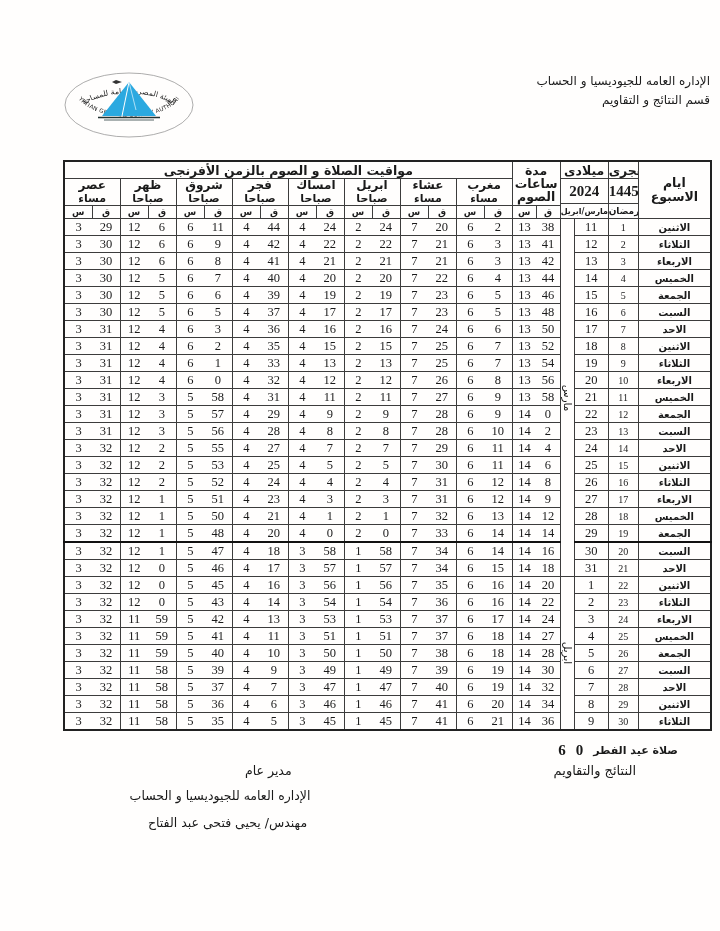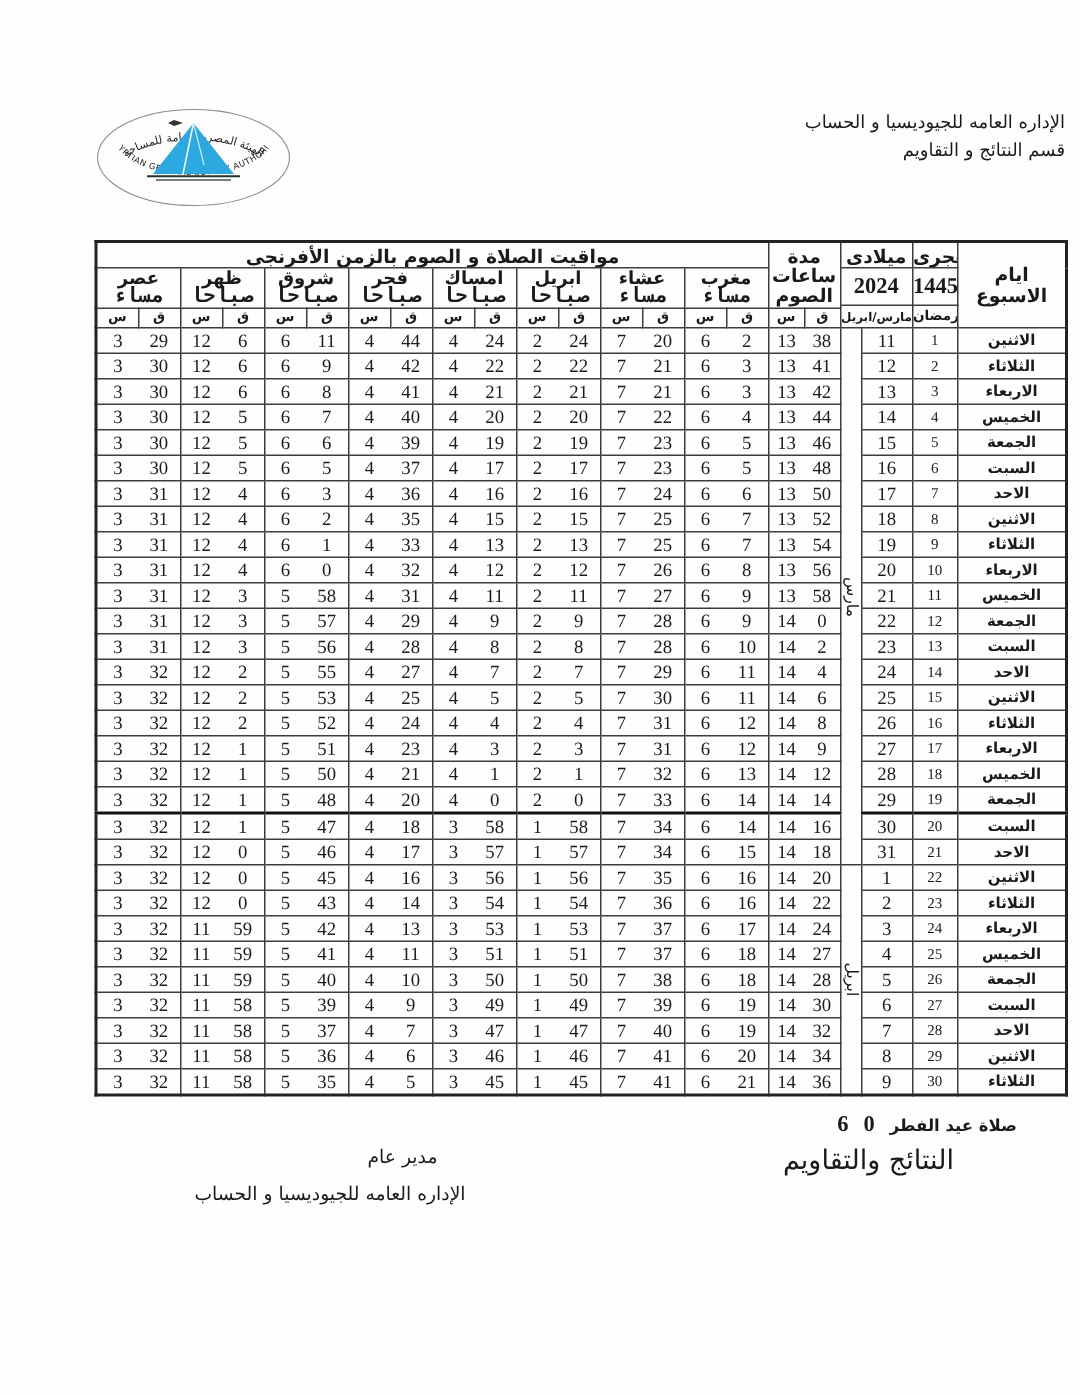--- a/index.html
+++ b/index.html
@@ -18,21 +18,21 @@
   table.imsakia th,table.imsakia td{border:1px solid #3c3c3c;padding:0;text-align:center;
         vertical-align:middle;overflow:hidden;}
   table.imsakia{border:2px solid #222;}
   thead th{font-weight:bold;}
   .r1 th{height:16px;font-size:12.5px;}
   .span-h{font-size:13px;}
   .r2 th{height:24px;}
   .r3 th{height:14px;}
   .r4 th{height:12px;font-size:9px;font-weight:bold;line-height:10px;}
   .prayer-name{font-size:12px;line-height:13px;margin-left:36px;}
-  .prayer-name .per{display:block;font-size:14px;font-family:Liberation Mono, monospace;}
+  .prayer-name .per{display:block;font-size:11px;}
   .fast-h{font-size:11px;line-height:13px;white-space:pre-line;}
   .day-h{font-size:11px;line-height:14px;white-space:pre-line;}
   .big-year{font-size:15px;font-family:"Liberation Serif",serif;}
   .tiny-month{font-size:8px;white-space:nowrap;margin-left:16px;}
   .hijri-month{font-size:9px;white-space:nowrap;}
   tbody td{height:16px;font-family:"Liberation Serif",serif;font-size:12.5px;line-height:15px;}
   td.pair span{display:inline-block;width:50%;text-align:center;}
   td.day{font-family:"DejaVu Sans",sans-serif;font-size:10px;font-weight:bold;}
   td.hijri{font-size:10px;}
   td.greg{font-size:12.5px;}
@@ -40,21 +40,21 @@
   td.strip2{border-top:3px solid #111;}
   .vtext{position:absolute;top:50%;left:50%;transform:translate(-50%,-50%) rotate(90deg);
          white-space:nowrap;font-size:10.5px;font-family:"DejaVu Sans",sans-serif;}
   tr.thick-bottom td{border-bottom:2px solid #111;}
   
   .eid-row{position:absolute;top:742px;right:42px;direction:rtl;display:flex;
            align-items:center;gap:10px;}
   .eid-label{font-size:11px;font-weight:bold;}
   .eid-num{font-size:15px;font-weight:bold;font-family:"Liberation Serif",serif;}
   .sig-row{position:absolute;top:763px;left:0;width:100%;}
-  .sig-results{position:absolute;right:84px;font-size:18px;}
+  .sig-results{position:absolute;right:84px;font-size:13px;}
   .sig-director{position:absolute;left:245px;font-size:12.5px;}
   .sig-dept{position:absolute;top:788px;left:100px;width:240px;text-align:center;font-size:12.5px;}
   .sig-eng{position:absolute;top:815px;left:110px;width:235px;text-align:center;font-size:12.5px;}
 </style>
 </head>
 <body>
 
 <div class="page">
 
   <div class="hdr">
@@ -593,14 +593,15 @@
     <span class="eid-label">صلاة عيد الفطر</span>
     <span class="eid-num">0</span>
     <span class="eid-num">6</span>
   </div>
 
   <div class="sig-row">
     <span class="sig-results">النتائج والتقاويم</span>
     <span class="sig-director">مدير عام</span>
   </div>
   <div class="sig-dept">الإداره العامه للجيوديسيا و الحساب</div>
+  <div class="sig-eng">مهندس/ يحيى فتحى عبد الفتاح</div>
 
 </div>
 
 </body></html>

